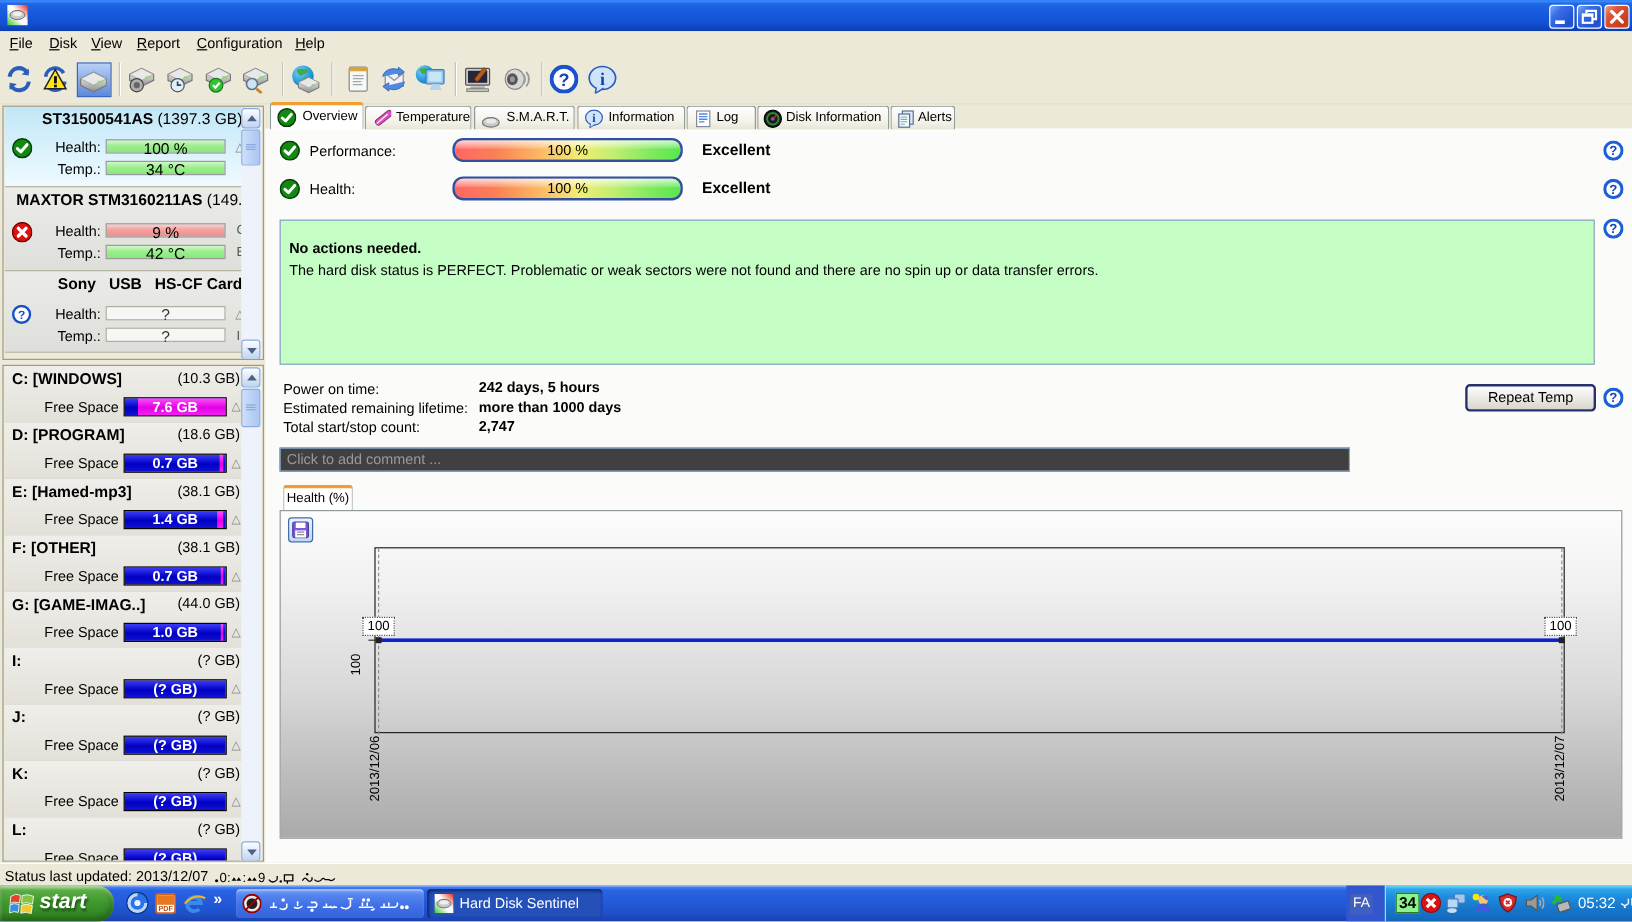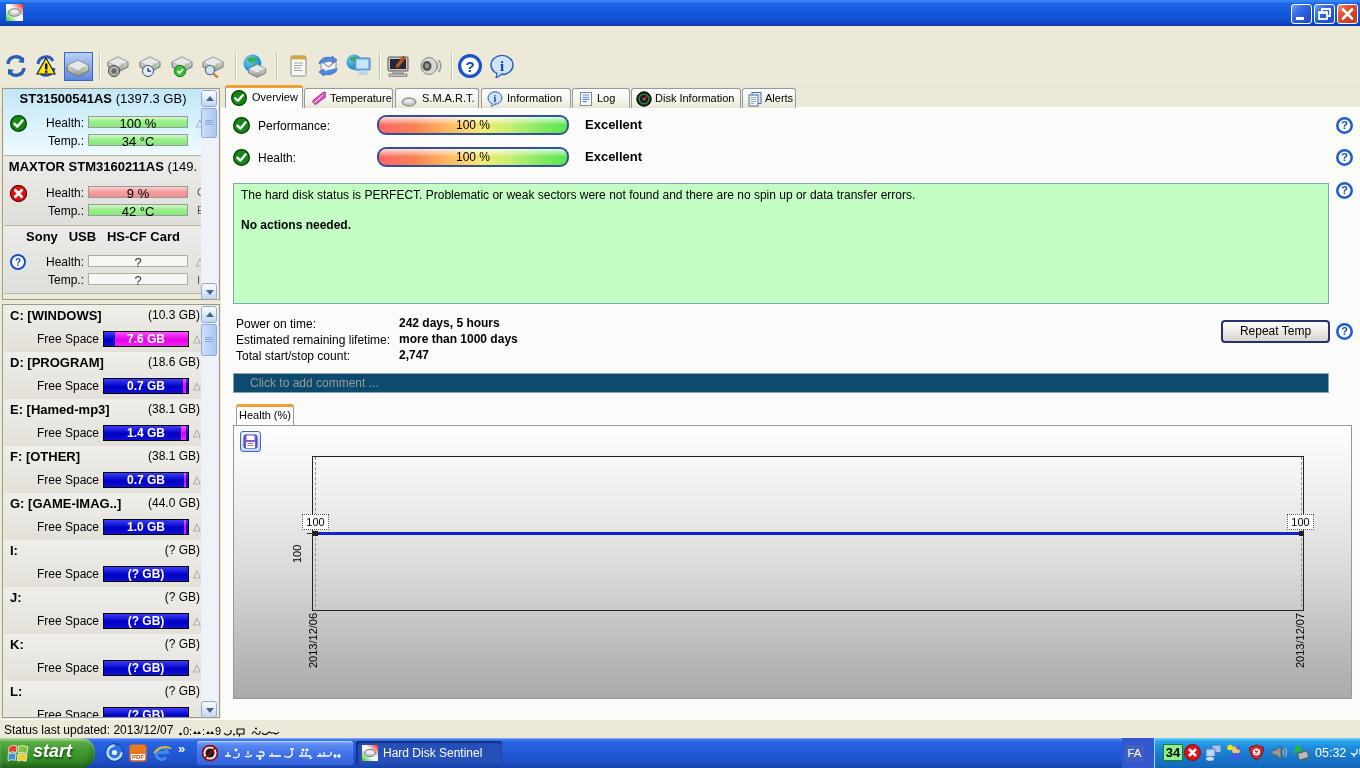--- a/index.html
+++ b/index.html
@@ -22,21 +22,21 @@
 
 .lbox{left:2px;width:218px;background:#ece9d8;border:1px solid #9c9a8c;box-sizing:border-box;overflow:hidden}
 .scol{position:absolute;right:1px;top:1px;width:17px;background:#eef3fb}
 .sbtn{position:absolute;left:0;width:16px;height:17px;background:linear-gradient(180deg,#fdfefe,#d7e5f7 60%,#c0d4f0);border:1px solid #8cabde;border-radius:3px;box-sizing:border-box}
 .sthumb{position:absolute;left:0;width:16px;background:linear-gradient(90deg,#cfdffa,#a9c5f0);border:1px solid #8cabde;border-radius:2px;box-sizing:border-box}
 .arr{width:0;height:0;position:absolute;left:4px}
 .arrup{border-left:4px solid transparent;border-right:4px solid transparent;border-bottom:5px solid #4d6185;top:5px}
 .arrdn{border-left:4px solid transparent;border-right:4px solid transparent;border-top:5px solid #4d6185;top:6px}
 
 .ditem{position:absolute;left:1px;width:200px;height:67px;border-bottom:1px solid #b8b5a5}
-.dtitle{position:absolute;left:0;top:2px;width:198px;text-align:center;font-size:13px;white-space:nowrap}
+.dtitle{position:absolute;left:0;top:2px;width:198px;text-align:right;font-size:13px;white-space:nowrap}
 .hlabel{position:absolute;width:50px;text-align:right;font-size:12px}
 .hbar{position:absolute;left:84px;width:100px;height:12px;border:1px solid #9a9a9a;box-sizing:border-box;text-align:center;font-size:13px;line-height:13px}
 .bargreen{background:linear-gradient(180deg,#d2f8c8,#9cee8e 45%,#86e87a)}
 .barred{background:linear-gradient(180deg,#fbd0d0,#f4a0a0 45%,#ef8f8f)}
 .barq{background:#f6f6f4;border:1px solid #b0aea0}
 .sicon{position:absolute;left:6px;width:17px;height:17px}
 
 .vitem{position:absolute;left:1px;width:200px;height:47px;background:linear-gradient(180deg,#efeeea,#e2e0d8);border-bottom:1px solid #b8b5a5}
 .vtitle{position:absolute;left:6px;top:3px;font-size:13px;font-weight:bold}
 .vsize{position:absolute;right:4px;top:3px;font-size:12px}
@@ -52,21 +52,21 @@
 #page{left:221px;top:107px;width:1139px;height:612px;background:#fbfbfa}
 .rowlbl{position:absolute;font-size:12px}
 .gradbar{position:absolute;width:192px;height:20px;border:2px solid #33509c;border-radius:9px;box-sizing:border-box;background:linear-gradient(90deg,#f66 0%,#fa8055 18%,#fdb963 38%,#f3ee71 55%,#c3ee71 70%,#7de95e 88%,#57e84e 100%);text-align:center;font-size:12px;line-height:16px}
 .gradbar i{position:absolute;left:0;top:0;width:100%;height:45%;background:linear-gradient(180deg,rgba(255,255,255,.75),rgba(255,255,255,.12));border-radius:7px 7px 0 0;font-style:normal}
 .exc{position:absolute;font-size:13px;font-weight:bold}
 .qico{position:absolute;width:17px;height:17px}
 #greenbox{left:233px;top:183px;width:1096px;height:121px;background:#c5fec5;border:1px solid #86a3c3;box-sizing:border-box;font-size:12px;color:#000}
 .ilabel{position:absolute;left:236px;font-size:12px}
 .ival{position:absolute;left:399px;font-size:12px;font-weight:bold}
 #rtbtn{left:1221px;top:320px;width:109px;height:23px;border:2px solid #26316e;border-radius:4px;box-sizing:border-box;background:linear-gradient(180deg,#fdfdfd,#e8e6e0 60%,#d8d5cc);text-align:center;font-size:12px;line-height:19px}
-#comment{left:233px;top:373px;width:1096px;height:20px;background:#0c4a6e;border:1px solid #86a3c3;box-sizing:border-box;font-size:12px;color:#999;line-height:18px;padding-left:16px}
+#comment{left:233px;top:373px;width:892px;height:20px;background:#404040;border:1px solid #86a3c3;box-sizing:border-box;font-size:12px;color:#999;line-height:18px;padding-left:5px}
 
 #ctab{left:236px;top:404px;width:58px;height:21px;background:#fff;border:1px solid #919b9c;border-bottom:none;border-top:3px solid #f0a030;border-radius:3px 3px 0 0;box-sizing:border-box;font-size:11px;text-align:center;white-space:nowrap;line-height:16px}
 #cpanel{left:233px;top:425px;width:1119px;height:274px;background:linear-gradient(180deg,#fdfdfd 0%,#efefef 25%,#d8d8d8 55%,#bdbdbd 80%,#aaa 100%);border:1px solid #919b9c;box-sizing:border-box}
 #plot{position:absolute;left:78px;top:30px;width:992px;height:155px;border:1px solid #222;box-sizing:border-box}
 .vdash{position:absolute;top:0;width:1px;height:155px;border-left:1px dashed #909090}
 #bline{position:absolute;left:0;top:75px;width:990px;height:3px;background:#1122cc}
 .lbox100{position:absolute;width:27px;height:16px;background:#fff;border:1px dotted #555;box-sizing:border-box;font-size:11px;text-align:center;line-height:14px}
 .rot{transform:rotate(-90deg);transform-origin:left bottom;position:absolute;font-size:11px;white-space:nowrap}
 
 #statusbar{left:0;top:719px;width:1360px;height:19px;background:#ece9d8;border-top:1px solid #fff;box-sizing:border-box;font-size:12px}
@@ -147,20 +147,28 @@
         <path d="M5 4 V2 H13 V9 H10" fill="none" stroke="#fff" stroke-width="1.8"></path>
         <rect x="2" y="5" width="8" height="7" fill="none" stroke="#fff" stroke-width="1.8"></rect>
         <path d="M2.2 6.2 H9.8" stroke="#fff" stroke-width="1.4"></path>
       </svg>
     </div>
 <div id="btnclose" class="wbtn abs" style="left:1337px">
       <svg style="position:absolute;left:3px;top:3px" width="13" height="12" viewBox="0 0 13 12">
         <path d="M2 1.5 L11 10.5 M11 1.5 L2 10.5" stroke="#fff" stroke-width="2.6" stroke-linecap="round"></path>
       </svg>
     </div>
+<div id="menubar" class="abs">
+<span class="mi" style="left:8px"><u>F</u>ile</span>
+      <span class="mi" style="left:41px"><u>D</u>isk</span>
+      <span class="mi" style="left:76px"><u>V</u>iew</span>
+      <span class="mi" style="left:114px"><u>R</u>eport</span>
+      <span class="mi" style="left:164px"><u>C</u>onfiguration</span>
+      <span class="mi" style="left:246px"><u>H</u>elp</span>
+</div>
 <div id="toolbar" class="abs">
 <svg class="ticon" style="left:4px" viewBox="0 0 24 24">
         <path d="M4 10 A8 8 0 0 1 19 7" fill="none" stroke="#2b5dbb" stroke-width="3.4"></path>
         <path d="M20 3 L20 9 L14 8 Z" fill="#2b5dbb"></path>
         <path d="M20 14 A8 8 0 0 1 5 17" fill="none" stroke="#2b5dbb" stroke-width="3.4"></path>
         <path d="M4 21 L4 15 L10 16 Z" fill="#2b5dbb"></path>
       </svg>
 <svg class="ticon" style="left:34px" viewBox="0 0 24 24">
         <path d="M4 10 A8 8 0 0 1 19 7" fill="none" stroke="#2b5dbb" stroke-width="3"></path>
         <path d="M20 14 A8 8 0 0 1 5 17" fill="none" stroke="#2b5dbb" stroke-width="3"></path>
@@ -435,22 +443,22 @@
       <use href="#chk16"></use>
     </svg>
 <div class="rowlbl abs" style="left:258px;top:151px">Health:</div>
 <div class="gradbar abs" style="left:377px;top:147px"><i></i><span style="position:relative">100 %</span></div>
 <div class="exc abs" style="left:585px;top:149px">Excellent</div>
 <svg class="qico" style="left:1336px;top:149px" viewBox="0 0 17 17">
       <use href="#qh"></use>
     </svg>
 
 <div id="greenbox" class="abs">
+      <div style="margin:16px 0 0 7px;font-weight:bold">No actions needed.</div>
       <div style="margin:4px 0 0 7px">The hard disk status is PERFECT. Problematic or weak sectors were not found and there are no spin up or data transfer errors.</div>
-      <div style="margin:16px 0 0 7px;font-weight:bold">No actions needed.</div>
     </div>
 <svg class="qico" style="left:1336px;top:182px" viewBox="0 0 17 17">
       <use href="#qh"></use>
     </svg>
 
 <div class="ilabel abs" style="top:317px">Power on time:</div>
     <div class="ival abs" style="top:316px">242 days, 5 hours</div>
 <div class="ilabel abs" style="top:333px">Estimated remaining lifetime:</div>
     <div class="ival abs" style="top:332px">more than 1000 days</div>
 <div class="ilabel abs" style="top:349px">Total start/stop count:</div>

